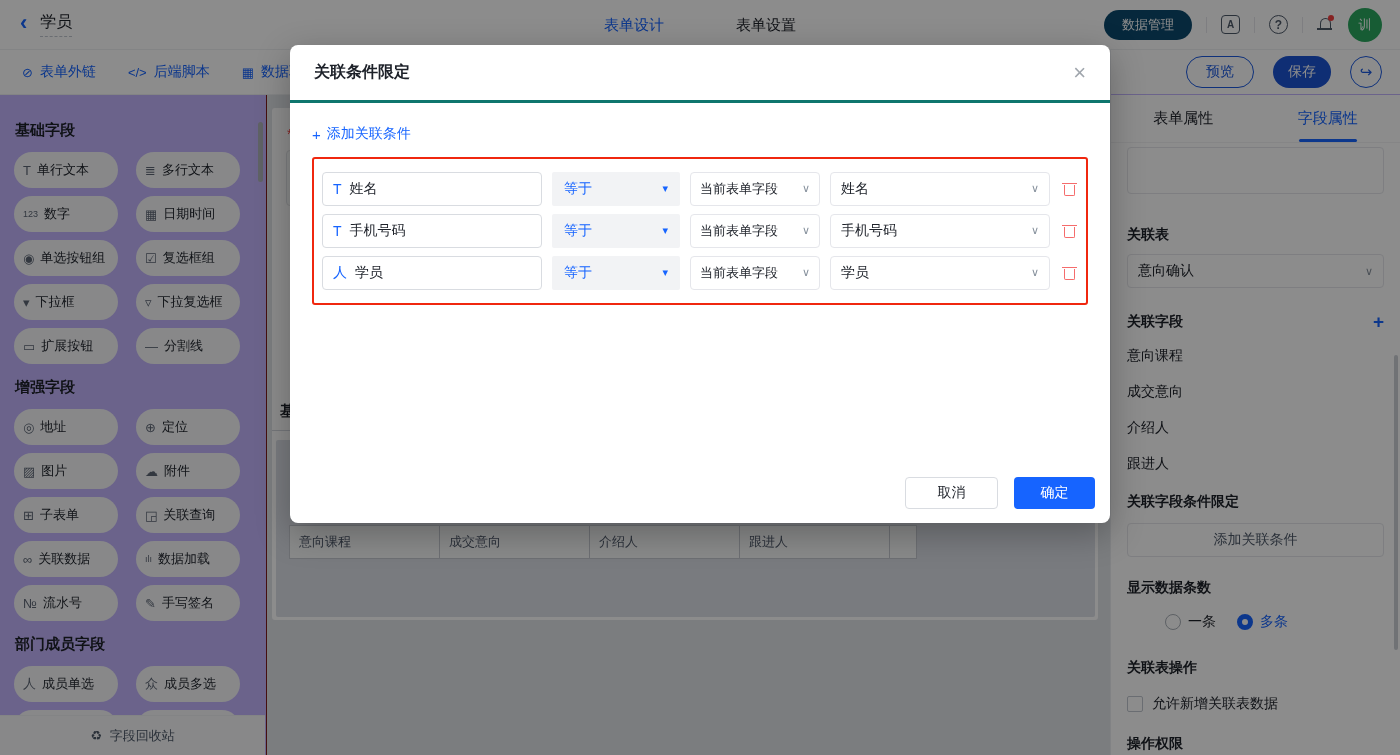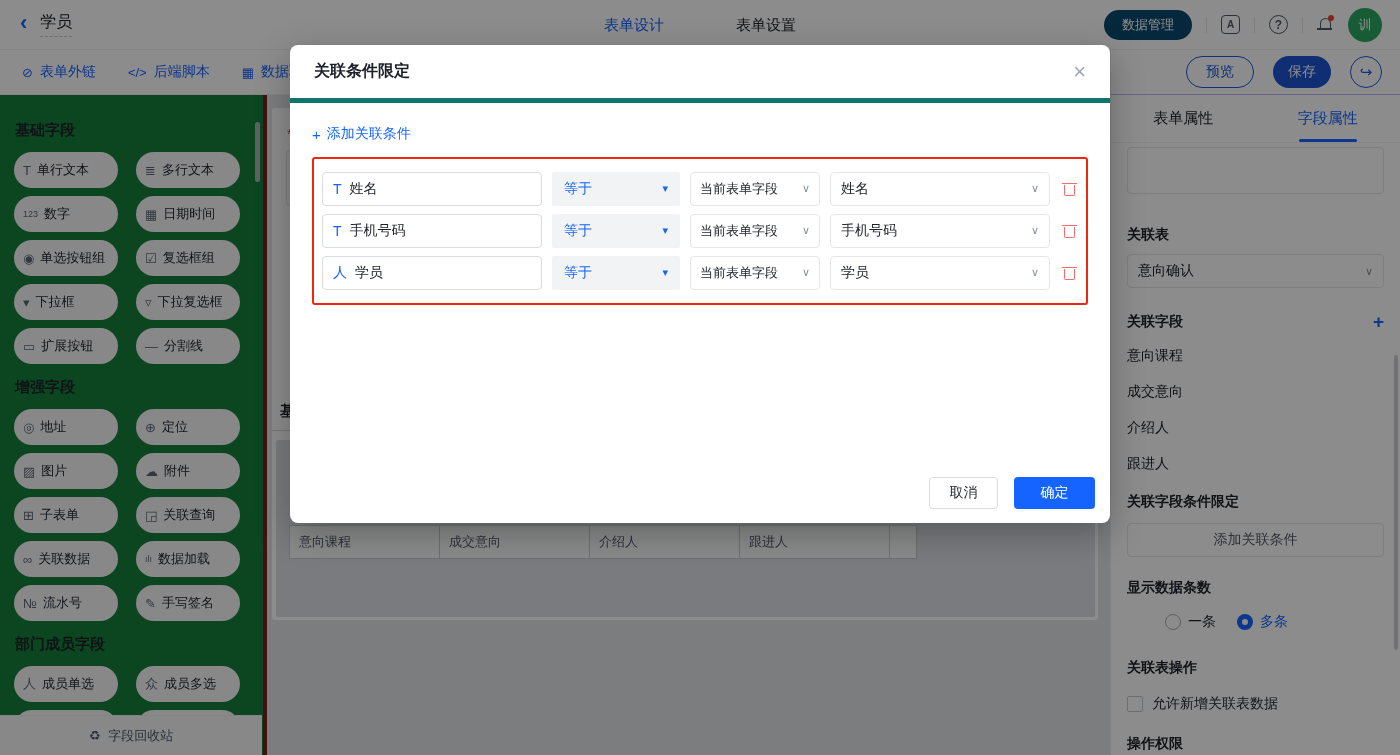--- a/index.html
+++ b/index.html
@@ -33,22 +33,22 @@
   .avatar { width:34px; height:34px; border-radius:50%; background:#2ba860; color:#fff; font-size:13px;
             display:flex; align-items:center; justify-content:center; cursor:pointer; }
 
   
   .subbar { position:absolute; left:0; top:50px; width:1110px; height:45px; background:#fff;
             border-bottom:1px solid #eef0f2; display:flex; align-items:center; gap:32px; padding-left:22px; z-index:1; }
   .sub-link { display:flex; align-items:center; gap:7px; color:#1664ff; font-size:14px; cursor:pointer; }
   .sub-link .ic { font-size:13px; }
 
   
-  .sidebar { position:absolute; left:0; top:95px; width:267px; height:660px; background:#15803d;
-             border-right:4px solid #7f1d1d; z-index:1; }
+  .sidebar { position:absolute; left:0; top:95px; width:267px; height:660px; background:#c4b5fd;
+             border-right:1px solid #7f1d1d; z-index:1; }
   .sb-inner { position:absolute; inset:0 0 40px 0; overflow:hidden; padding-top:12px; }
   .sb-title { font-size:15px; font-weight:bold; color:#1d2129; margin:14px 0 12px 15px; }
   .sb-grid { display:grid; grid-template-columns:104px 104px; column-gap:18px; row-gap:8px; padding:0 14px; }
   .pill { height:36px; border-radius:18px; background:#f7f8fa; display:flex; align-items:center; gap:6px;
           padding:0 9px; font-size:13px; color:#1d2129; cursor:pointer; white-space:nowrap; overflow:hidden; }
   .p-ic { color:#5e6675; font-size:13px; flex:0 0 auto; }
   .p-ic.sm { font-size:9px; letter-spacing:0; }
   .sb-thumb { position:absolute; right:3px; top:27px; width:5px; height:60px; border-radius:3px; background:#aeb2b8; }
   .sb-footer { position:absolute; left:0; right:1px; bottom:0; height:40px; background:#f7f8fa;
                border-top:1px solid #eef0f2; display:flex; align-items:center; justify-content:center;
@@ -108,21 +108,21 @@
   .cb-row { margin-top:18px; display:flex; align-items:center; gap:9px; cursor:pointer; }
   .cb-box { width:16px; height:16px; border:1.5px solid #c2c7cf; border-radius:2px; background:#fff; }
   .cb-lb { font-size:14px; color:#1d2129; }
   .rp-cut { margin-top:22px; font-size:14px; font-weight:bold; color:#1d2129; }
   .rp-thumb { position:absolute; right:2px; top:305px; width:4px; height:295px; border-radius:2px; background:#cdd0d6; }
 
   
   .overlay { position:absolute; inset:0; background:rgba(0,0,0,0.45); z-index:10; }
   .modal { position:absolute; left:290px; top:45px; width:820px; height:478px; background:#fff;
            border-radius:8px; box-shadow:0 10px 34px rgba(0,0,0,0.28); z-index:20; }
-  .m-head { height:58px; border-bottom:5px solid #0f766e; display:flex; align-items:center;
+  .m-head { height:58px; border-bottom:3px solid #0f766e; display:flex; align-items:center;
             justify-content:space-between; padding:0 24px; }
   .m-title { font-size:16px; font-weight:bold; color:#1d2129; }
   .close-ic { font-size:22px; color:#a0a6ad; cursor:pointer; line-height:1; }
   .m-body { padding:22px 22px 0 22px; }
   .m-addlink { display:inline-flex; align-items:center; gap:6px; color:#1664ff; font-size:14px; cursor:pointer; }
   .m-addlink .pl { font-size:15px; }
   .cond-box { margin-top:13px; border:2px solid #f0270f; border-radius:3px; padding:5px 6px; }
   .cond-row { display:flex; align-items:center; gap:10px; margin:8px 2px; height:34px; }
   .c-input { width:220px; height:34px; border:1px solid #d9dce1; border-radius:4px; display:flex;
              align-items:center; gap:8px; padding:0 10px; font-size:14px; background:#fff; }
@@ -132,21 +132,21 @@
   .c-op .caret { font-size:11px; color:#1664ff; }
   .c-src { width:130px; height:34px; border:1px solid #e5e6eb; border-radius:4px; display:flex; align-items:center;
            justify-content:space-between; padding:0 9px; font-size:13px; cursor:pointer; background:#fff; }
   .c-val { width:220px; height:34px; border:1px solid #e5e6eb; border-radius:4px; display:flex; align-items:center;
            justify-content:space-between; padding:0 10px; font-size:14px; cursor:pointer; background:#fff; }
   .trash { position:relative; width:13px; height:14px; margin-left:3px; cursor:pointer; flex:0 0 auto; }
   .trash::before { content:""; position:absolute; left:1px; right:1px; top:3px; bottom:0;
                    border:1.5px solid #f56c6c; border-top:none; border-radius:0 0 2px 2px; }
   .trash::after { content:""; position:absolute; left:-1px; right:-1px; top:1px; height:1.6px; background:#f56c6c; }
   .m-foot { position:absolute; right:15px; bottom:14px; display:flex; gap:16px; }
-  .btn-cancel { width:69px; height:32px; border:1px solid #d9dce1; border-radius:4px; background:#fff;
+  .btn-cancel { width:93px; height:32px; border:1px solid #d9dce1; border-radius:4px; background:#fff;
                 font-size:14px; color:#1d2129; display:flex; align-items:center; justify-content:center; cursor:pointer;}
   .btn-ok { width:81px; height:32px; border-radius:4px; background:#1664ff; color:#fff; font-size:14px;
             display:flex; align-items:center; justify-content:center; cursor:pointer; }
 </style>
 </head>
 <body>
 
 <div id="app">
 
   <div class="topbar">

